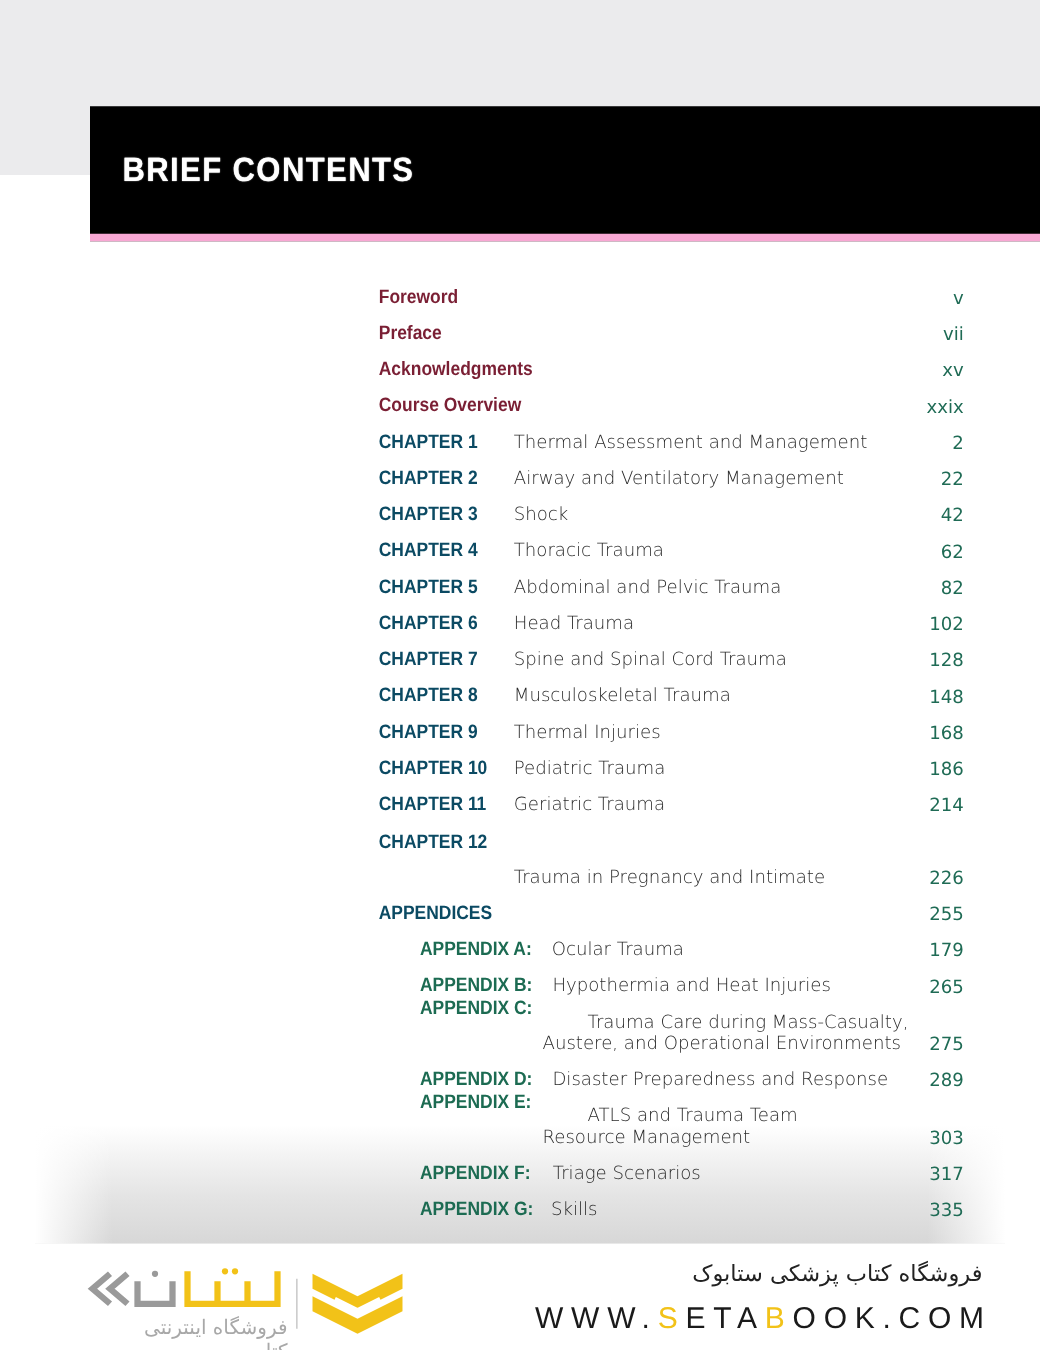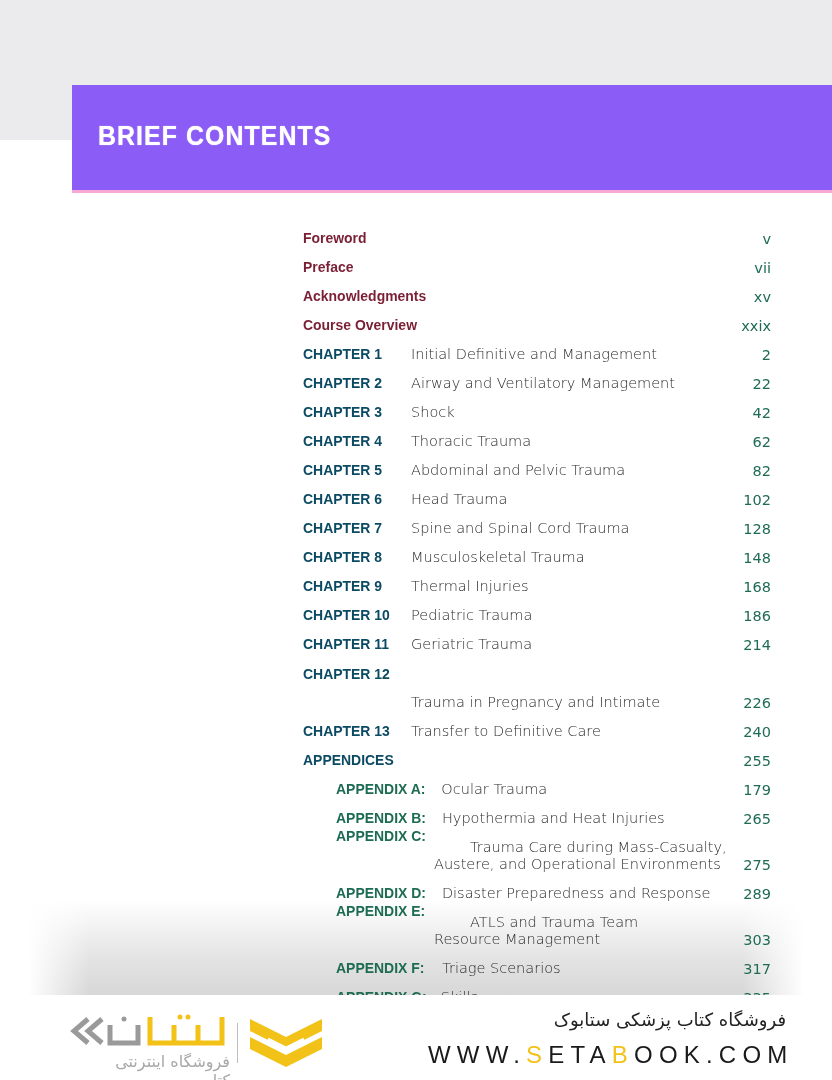--- a/index.html
+++ b/index.html
@@ -1,20 +1,20 @@
 <!DOCTYPE html>
 <html><head>
 <meta charset="utf-8">
 <style>
   * { box-sizing: border-box; margin: 0; padding: 0; }
   html, body { width: 832px; height: 1080px; background: #ffffff; overflow: hidden; }
   body { position: relative; font-family: "DejaVu Sans", sans-serif; }
 
   .top-gray { position: absolute; left: 0; top: 0; width: 832px; height: 140px; background: #ebebed; }
-  .header-band { position: absolute; left: 72px; top: 85px; width: 760px; height: 108px; background: #8b5cf6; border-bottom: 3px solid #f9a8d4; }
+  .header-band { position: absolute; left: 72px; top: 85px; width: 760px; height: 108px; background: #000000; border-bottom: 6px solid #f9a8d4; }
   .header-title { position: absolute; left: 26px; top: 36px; color: #ffffff; font-family: "Liberation Sans", sans-serif; font-weight: bold; font-size: 27px; letter-spacing: 1.2px; transform: scaleX(0.92); transform-origin: left center; text-shadow: 0 0 1px #ffffff; }
 
   .page-shadow { position: absolute; left: 28px; top: 900px; width: 776px; height: 95px;
     background: linear-gradient(to bottom, rgba(255,255,255,0) 0%, rgba(225,225,225,0.9) 60%, rgba(215,215,215,1) 100%); }
   .page-shadow::before { content: ""; position: absolute; inset: 0;
     background: linear-gradient(to right, #ffffff 0%, rgba(255,255,255,0) 8%, rgba(255,255,255,0) 92%, #ffffff 100%); }
 
   .toc { position: absolute; left: 303px; top: 218px; width: 468px; }
   .row { position: relative; display: flex; align-items: flex-end; }
   .row .label { font-family: "Liberation Sans", sans-serif; font-weight: bold; font-size: 15.5px; transform: scaleX(0.9); transform-origin: left center; white-space: nowrap; }
@@ -75,21 +75,21 @@
     <span class="label">Acknowledgments</span>
     <span class="page">xv</span>
   </div>
   <div class="row front">
     <span class="label">Course Overview</span>
     <span class="page">xxix</span>
   </div>
 
   <div class="row chap">
     <span class="label">CHAPTER 1</span>
-    <span class="title">Initial Definitive and Management</span>
+    <span class="title">Thermal Assessment and Management</span>
     <span class="page">2</span>
   </div>
   <div class="row chap">
     <span class="label">CHAPTER 2</span>
     <span class="title">Airway and Ventilatory Management</span>
     <span class="page">22</span>
   </div>
   <div class="row chap">
     <span class="label">CHAPTER 3</span>
     <span class="title">Shock</span>
@@ -134,25 +134,20 @@
     <span class="label">CHAPTER 11</span>
     <span class="title">Geriatric Trauma</span>
     <span class="page">214</span>
   </div>
   <div class="row chap two-line">
     <span class="label">CHAPTER 12</span>
     <div class="title">
       <span style="display:block">Trauma in Pregnancy and Intimate</span>
     </div>
     <span class="page">226</span>
-  </div>
-  <div class="row chap">
-    <span class="label">CHAPTER 13</span>
-    <span class="title">Transfer to Definitive Care</span>
-    <span class="page">240</span>
   </div>
 
   <div class="row appx-head">
     <span class="label">APPENDICES</span>
     <span class="page">255</span>
   </div>
   <div class="row appx">
     <span class="label">APPENDIX A:</span>
     <span class="title" style="margin-left:6px">Ocular Trauma</span>
     <span class="page">179</span>

